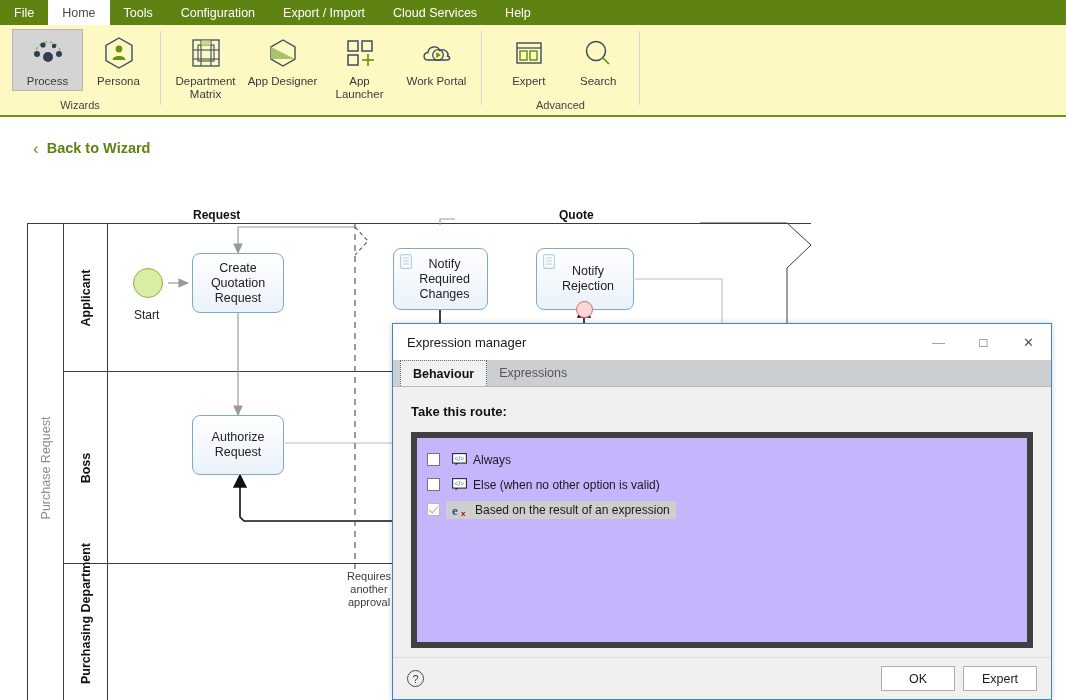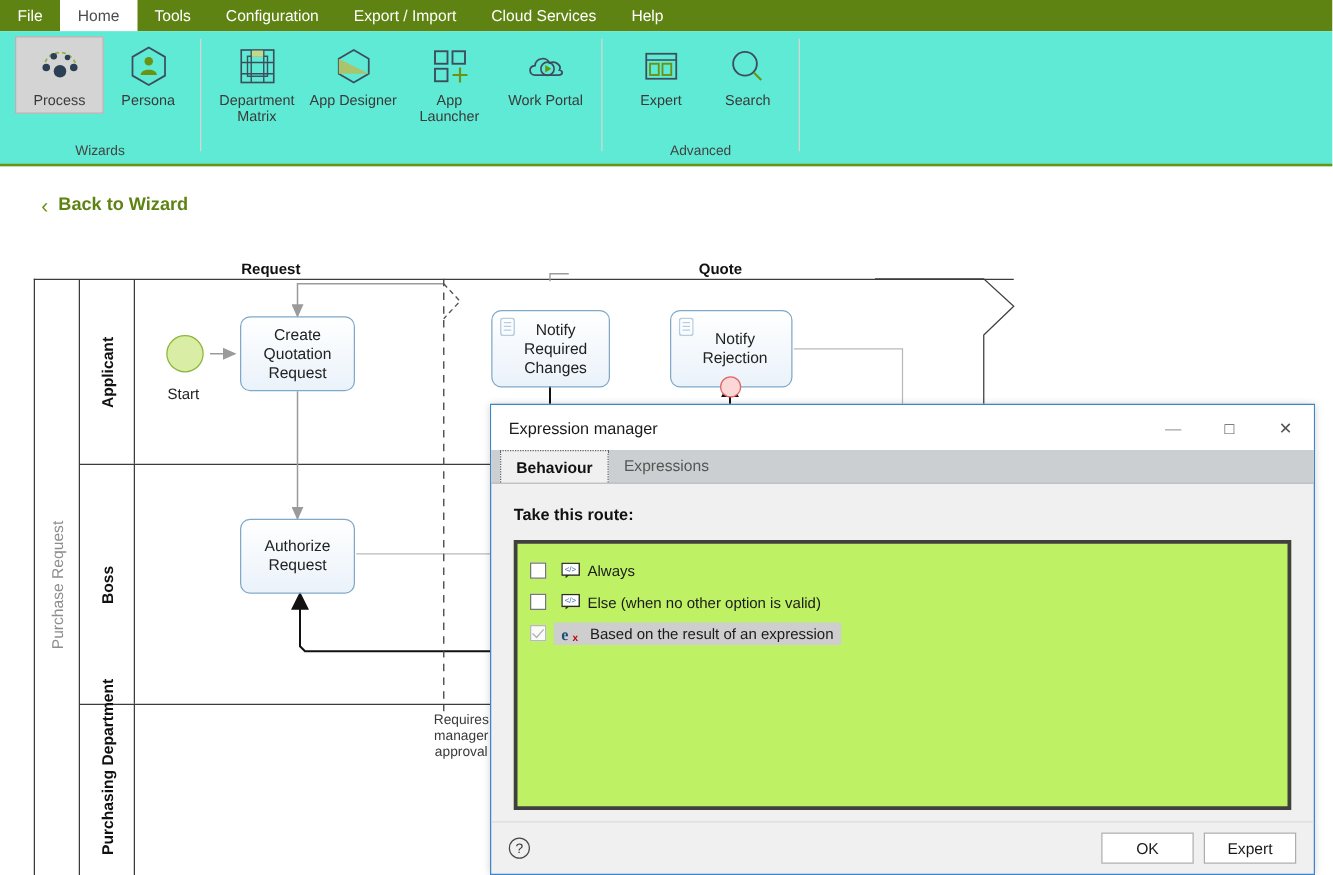--- a/index.html
+++ b/index.html
@@ -17,21 +17,21 @@
     height: 25px; background: #5f8313; display: flex; align-items: stretch;
     font-size: 12.5px;
   }
   .ribbon-tab {
     padding: 0 14px; display: flex; align-items: center; color: #ffffff;
     white-space: nowrap; cursor: default;
   }
   .ribbon-tab.active { background: #ffffff; color: #4c4c4c; }
 
   .ribbon-body {
-    height: 108px; background: #5eead4; border-bottom: 2px solid #6b9313;
+    height: 92px; background: #fef9c3; border-bottom: 2px solid #6b9313;
     position: relative; display: flex;
   }
   .ribbon-group { display: flex; flex-direction: column; position: relative; }
   .ribbon-group .items { display: flex; align-items: flex-start; padding: 4px 6px 0 6px; flex: 1; }
   .ribbon-group .group-label {
     text-align: center; font-size: 11px; color: #444; padding-bottom: 4px;
   }
   .ribbon-sep { width: 1px; background: #d6d6d6; margin: 6px 0 10px 0; align-self: stretch; }
 
   .rb-item {
@@ -132,21 +132,21 @@
     font-size: 12.5px; color: #555; cursor: default;
   }
   .dlg-tab.active {
     background: #f0f0f0; color: #111; font-weight: bold;
     border: 1px dotted #666; border-bottom: none;
   }
 
   .dlg-body { flex: 1; padding: 17px 18px 0 18px; position: relative; }
   .route-title { font-size: 13px; font-weight: bold; color: #111; margin-bottom: 13px; }
   .list-box {
-    background: #bef264; border: 3px solid #404040; height: 216px;
+    background: #c4b5fd; border: 6px solid #404040; height: 216px;
     padding: 9px 10px 0 10px;
   }
   .opt-row { display: flex; align-items: center; height: 25px; gap: 6px; }
   .opt-check {
     width: 13px; height: 13px; border: 1px solid #767676; background: #fff;
     display: inline-block; position: relative; flex: none;
   }
   .opt-check.checked-disabled { background: #fafafa; border-color: #b9b9b9; }
   .opt-check.checked-disabled::after {
     content: ""; position: absolute; left: 3px; top: 0px; width: 4px; height: 8px;
@@ -422,21 +422,21 @@
 
     <div class="task" style="left:192px; top:236px; width:92px; height:60px;">
       <div class="tlabel">
         <span>Authorize</span><br>
         <span>Request</span>
       </div>
     </div>
 
     <div class="edge-label" style="left:340px; top:343px; width:58px;">
       <span>Requires</span><br>
-      <span>manager</span><br>
+      <span>another</span><br>
       <span>approval</span>
     </div>
 
     <div class="behind-text" style="left:540px; top:505px;">Quotation</div>
     <div class="behind-text" style="left:690px; top:505px;">Purchase Order</div>
   </div>
 
   <div class="dialog">
 
     <div class="dlg-title">

